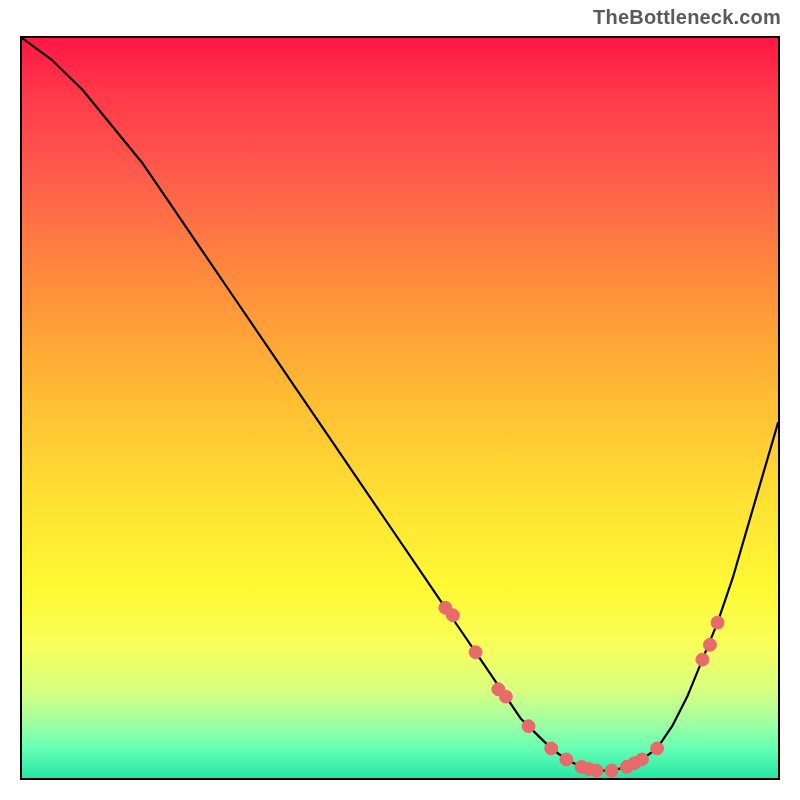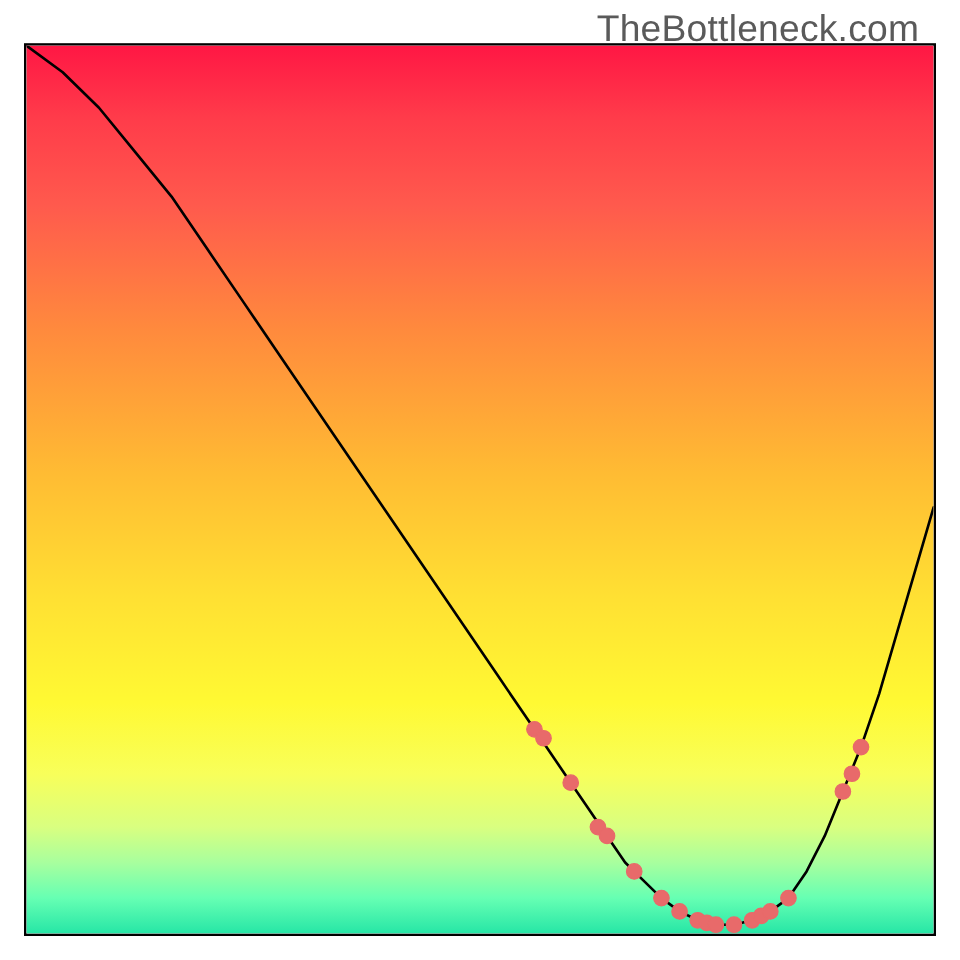--- a/index.html
+++ b/index.html
@@ -31,25 +31,26 @@
       #fff933 74%,
       #f8ff5a 82%,
       #d9ff80 88%,
       #a8ff9e 92%,
       #66ffb3 96%,
       #26e6a6 100%);
   }
   .watermark {
     position: absolute;
     top: 6px;
-    right: 34px;
+    right: 19px;
     font-family: Arial, Helvetica, sans-serif;
-    font-size: 31px;
+    font-size: 20px;
     color: #5a5a5a;
     letter-spacing: 0.2px;
+    font-weight: bold;
   }
   svg.curve {
     position: absolute;
     inset: 0;
     width: 100%;
     height: 100%;
   }
   .curve-path {
     fill: none;
     stroke: #000;

